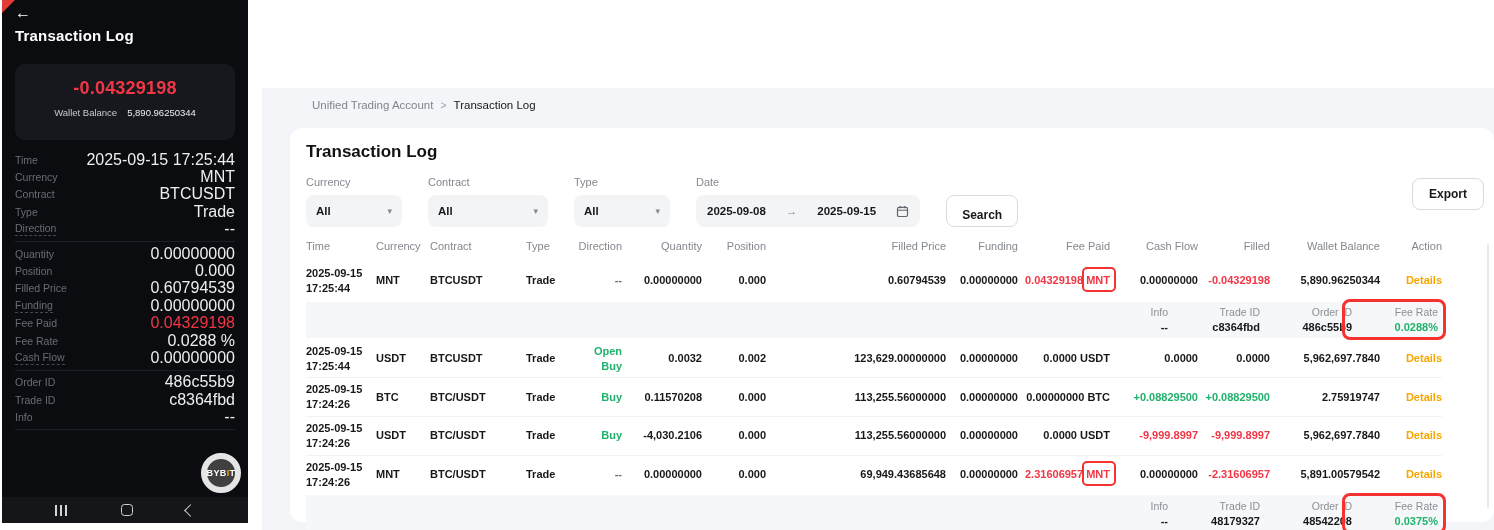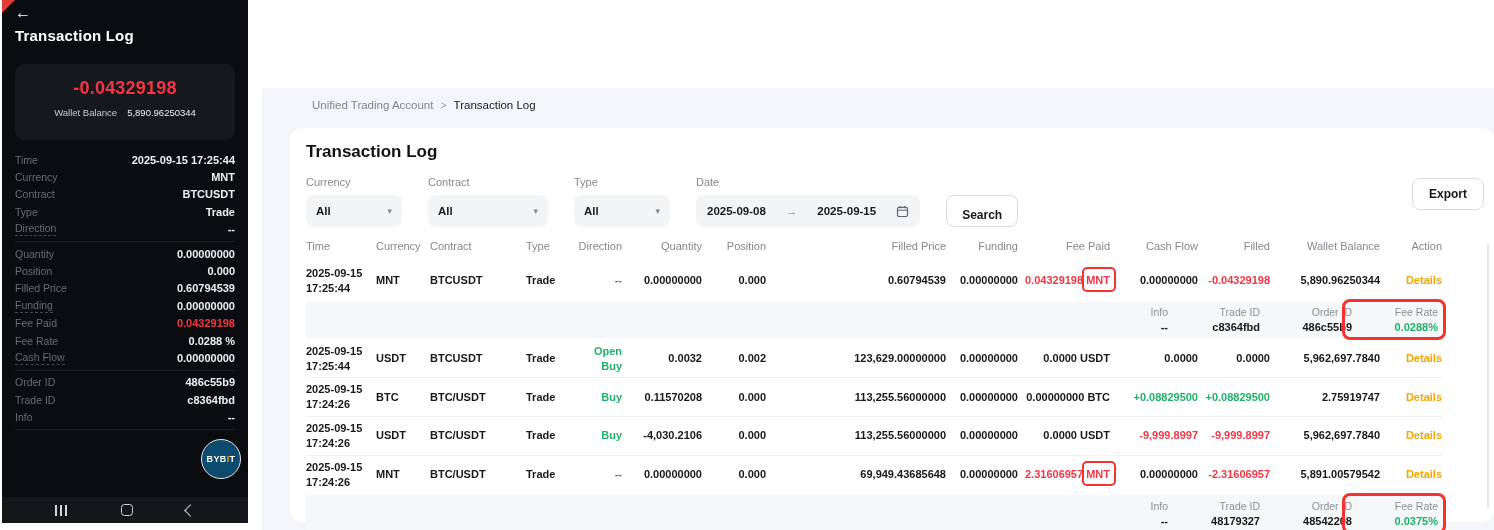--- a/index.html
+++ b/index.html
@@ -15,25 +15,25 @@
   .m-title { position:absolute; left:13px; top:27px; color:#ffffff; font-size:15px; font-weight:bold; letter-spacing:.2px; }
   .m-card { position:absolute; left:13px; top:64px; width:220px; height:76px; background:#17181d; border-radius:10px; text-align:center; }
   .m-amount { margin-top:14px; color:#f23645; font-size:18px; font-weight:bold; letter-spacing:.2px; }
   .m-wallet { margin-top:8px; display:flex; justify-content:center; gap:10px; font-size:9.5px; }
   .m-wallet .wl { color:#c6c9ce; }
   .m-wallet .wv { color:#eceef0; }
   .m-fields { position:absolute; left:13px; top:151px; width:220px; }
   .m-row { display:flex; justify-content:space-between; align-items:center; height:17.4px; }
   .m-label { color:#686c73; font-size:10.5px; }
   .m-label.dashed { border-bottom:1px dashed #45484e; padding-bottom:1px; }
-  .m-value { color:#eceef0; font-size:11px; font-weight:bold; }
+  .m-value { color:#eceef0; font-size:16px; font-weight:normal; }
   .m-value.red { color:#f23645; }
   .m-div { border-top:1px solid #1e2025; margin:3px 0; }
-  .bybit-badge { position:absolute; right:7px; top:439px; width:40px; height:40px; border-radius:50%;
-                 background:#0c4a6e; border:1px solid #e5e5e5; display:flex; align-items:center; justify-content:center;
+  .bybit-badge { position:absolute; right:7px; top:453px; width:40px; height:40px; border-radius:50%;
+                 background:#404040; border:6px solid #e5e5e5; display:flex; align-items:center; justify-content:center;
                  color:#fff; font-size:9px; font-weight:bold; letter-spacing:.4px; cursor:pointer; }
   .bybit-badge .accent { color:#f7a600; }
   .m-navbar { position:absolute; left:0; bottom:0; width:246px; height:26px; background:#15161a;
               display:flex; align-items:center; justify-content:space-evenly; }
   .nav-recents { display:flex; gap:3px; }
   .nav-recents i { display:block; width:2px; height:11px; background:#d2d4d8; }
   .nav-home { width:12px; height:12px; border:1.7px solid #d2d4d8; border-radius:3.5px; }
   .nav-back { width:9px; height:9px; border-left:1.7px solid #d2d4d8; border-bottom:1.7px solid #d2d4d8; transform:rotate(45deg); }
 
   

